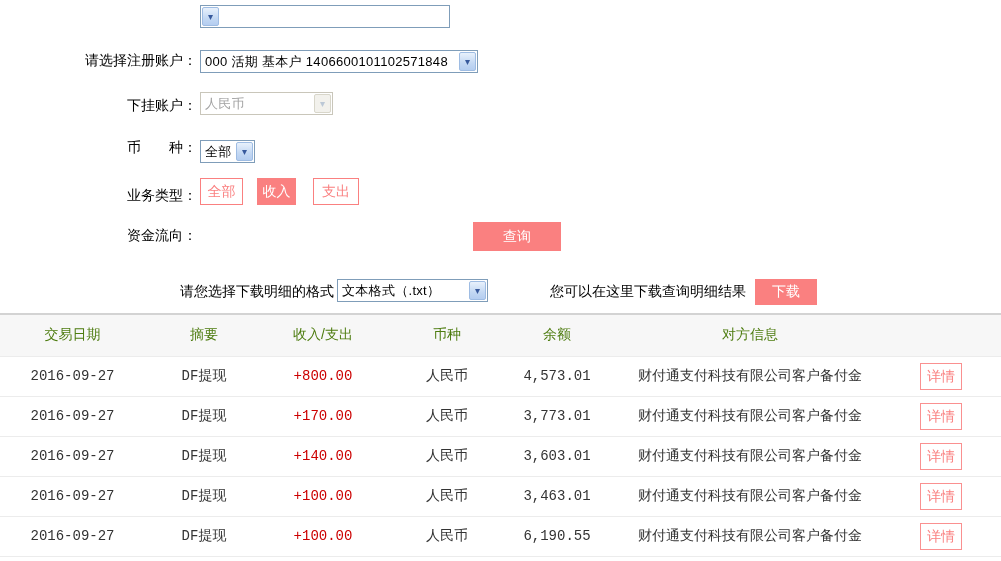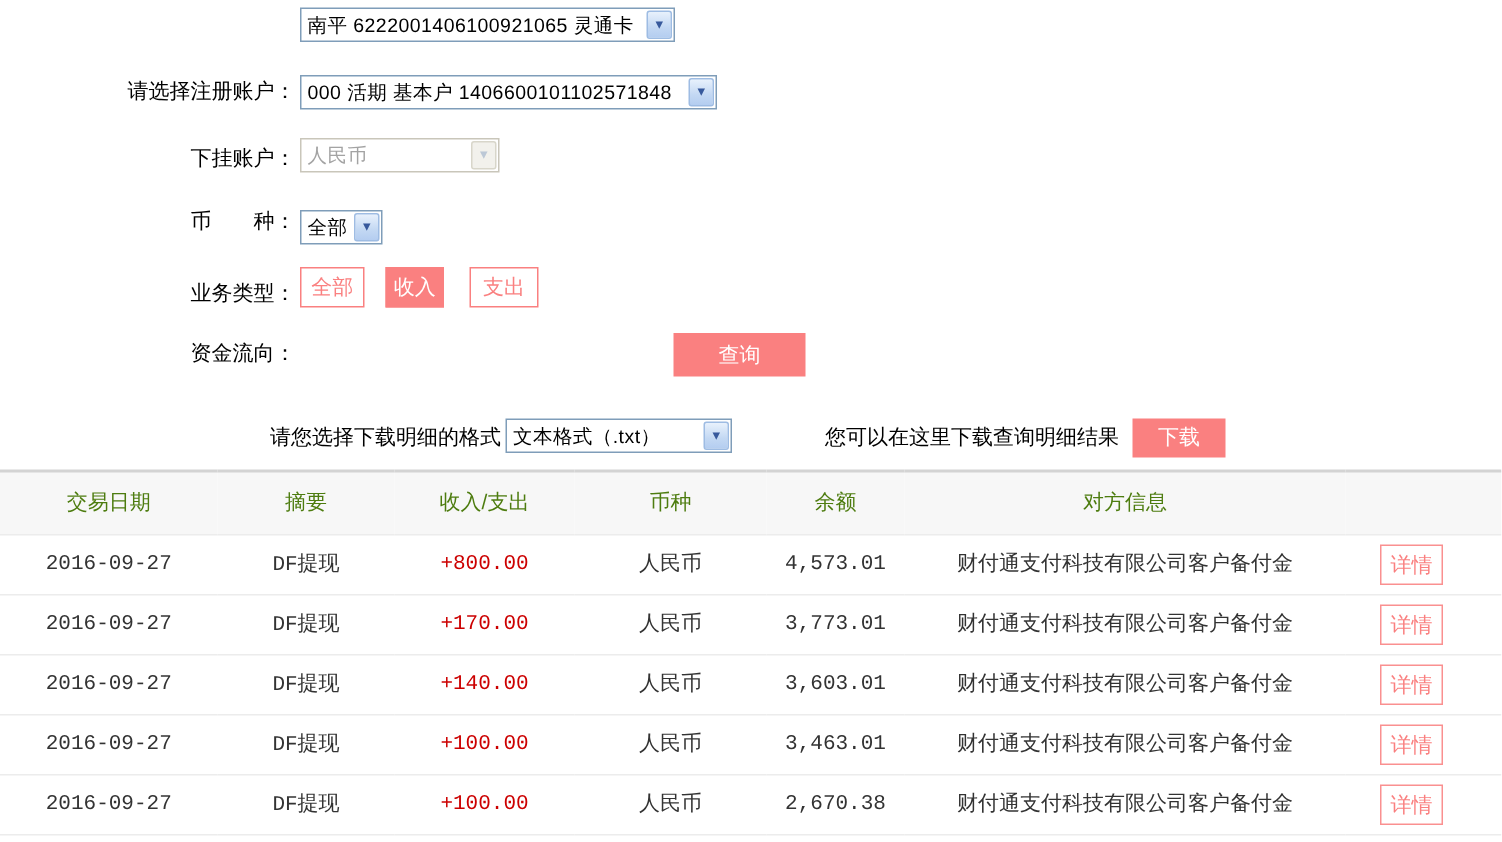--- a/index.html
+++ b/index.html
@@ -70,21 +70,20 @@
   .col-date{width:145px}.col-sum{width:118px}.col-amt{width:120px}
   .col-cur{width:128px}.col-bal{width:92px}.col-cp{width:294px}.col-act{width:104px}
 </style>
 </head>
 <body>
 
 <div class="form-area">
 
   <span class="form-label" style="top:5px">请选择注册账户：</span>
   <div class="xp-select" style="left:200px; top:5px; width:250px">
-    <span class="sel-text">南平 6222001406100921065 灵通卡</span>
     <span class="sel-arrow">▾</span>
   </div>
 
   <span class="form-label" style="top:50px">下挂账户：</span>
   <div class="xp-select" style="left:200px; top:50px; width:278px">
     <span class="sel-text">000 活期 基本户 1406600101102571848</span>
     <span class="sel-arrow">▾</span>
   </div>
 
   <span class="form-label" style="top:92px">币　　种：</span>
@@ -97,21 +96,21 @@
   <div class="xp-select" style="left:200px; top:140px; width:55px">
     <span class="sel-text">全部</span>
     <span class="sel-arrow">▾</span>
   </div>
 
   <span class="form-label" style="top:180px">资金流向：</span>
   <button class="flow-btn" style="left:200px; top:178px; width:43px">全部</button>
   <button class="flow-btn selected" style="left:257px; top:178px; width:39px">收入</button>
   <button class="flow-btn" style="left:313px; top:178px; width:46px">支出</button>
 
-  <button class="solid-btn" style="left:449px; top:222px; width:88px; height:29px">查询</button>
+  <button class="solid-btn" style="left:473px; top:222px; width:88px; height:29px">查询</button>
 
   <span class="dl-label" style="left:180px; top:283px">请您选择下载明细的格式</span>
   <div class="xp-select" style="left:337px; top:279px; width:151px">
     <span class="sel-text">文本格式（.txt）</span>
     <span class="sel-arrow">▾</span>
   </div>
   <span class="dl-label" style="left:550px; top:283px">您可以在这里下载查询明细结果</span>
   <button class="solid-btn" style="left:755px; top:279px; width:62px; height:26px">下载</button>
 
 </div>
@@ -172,18 +171,18 @@
       <td>人民币</td>
       <td class="mono">3,463.01</td>
       <td>财付通支付科技有限公司客户备付金</td>
       <td class="action-cell"><button class="detail-btn">详情</button></td>
     </tr>
     <tr>
       <td class="mono">2016-09-27</td>
       <td class="mono">DF提现</td>
       <td class="mono amount">+100.00</td>
       <td>人民币</td>
-      <td class="mono">2,670.38</td>
+      <td class="mono">6,190.55</td>
       <td>财付通支付科技有限公司客户备付金</td>
       <td class="action-cell"><button class="detail-btn">详情</button></td>
     </tr>
   </tbody>
 </table>
 
 </body></html>

